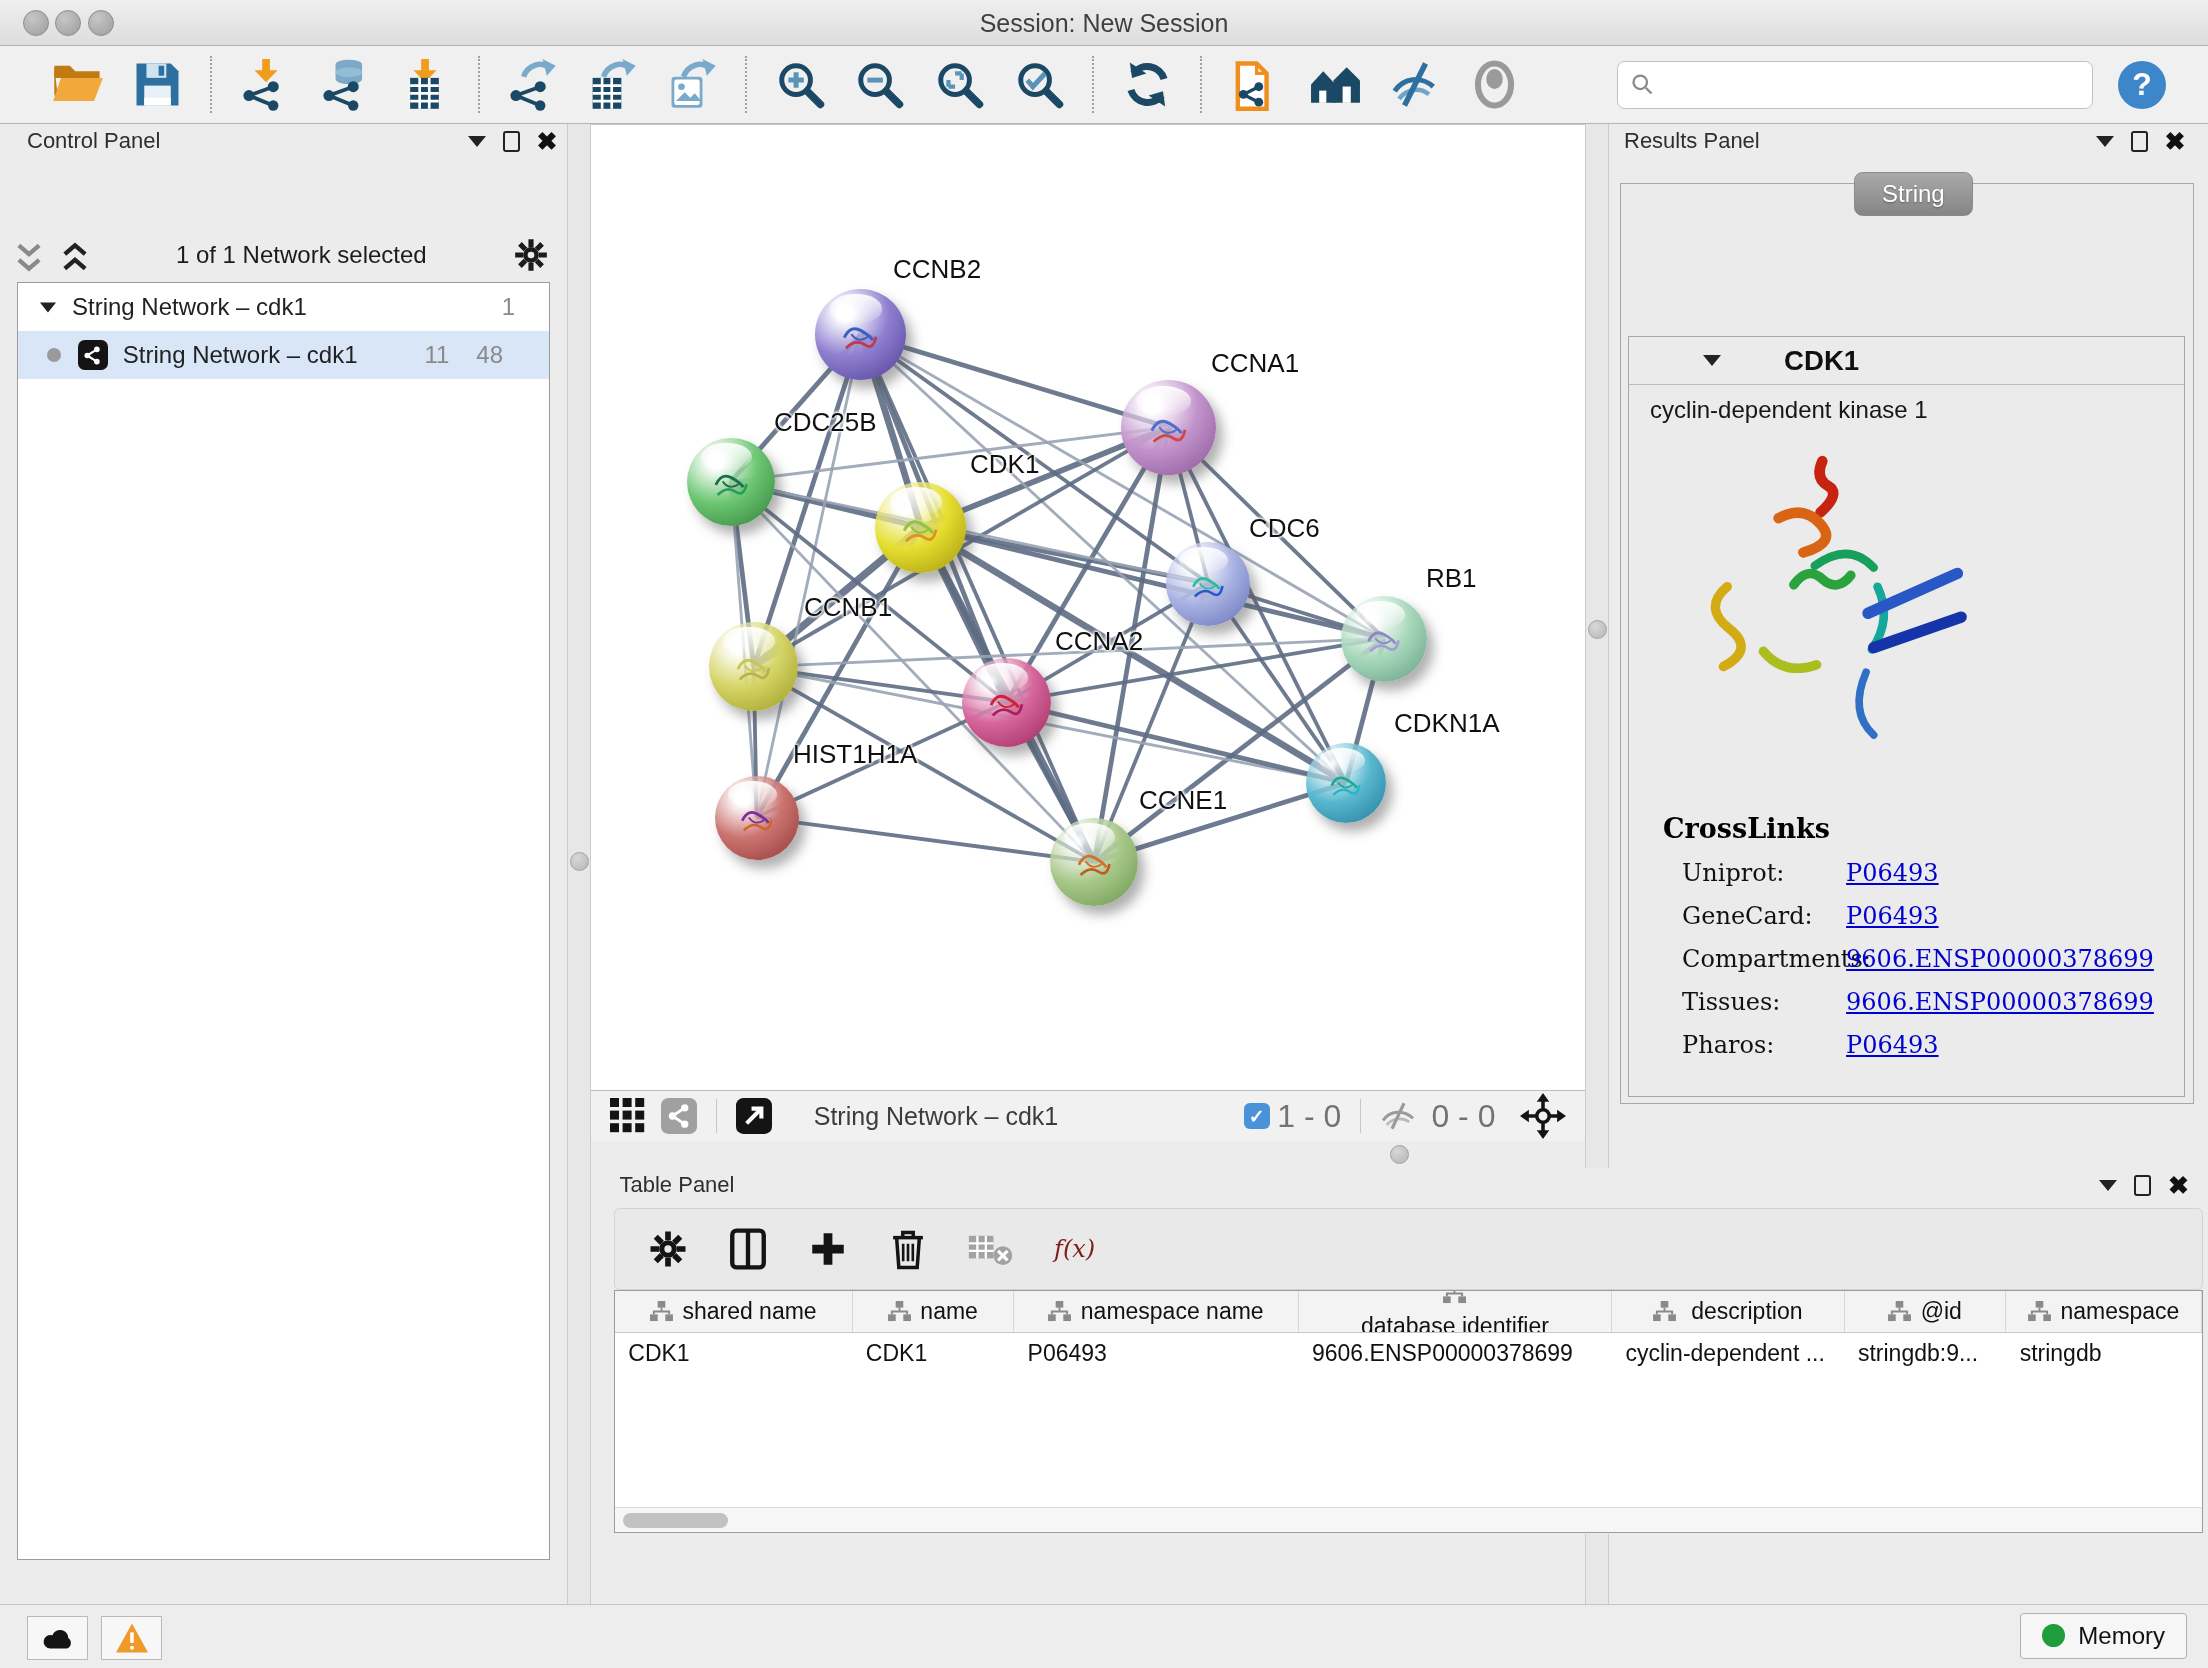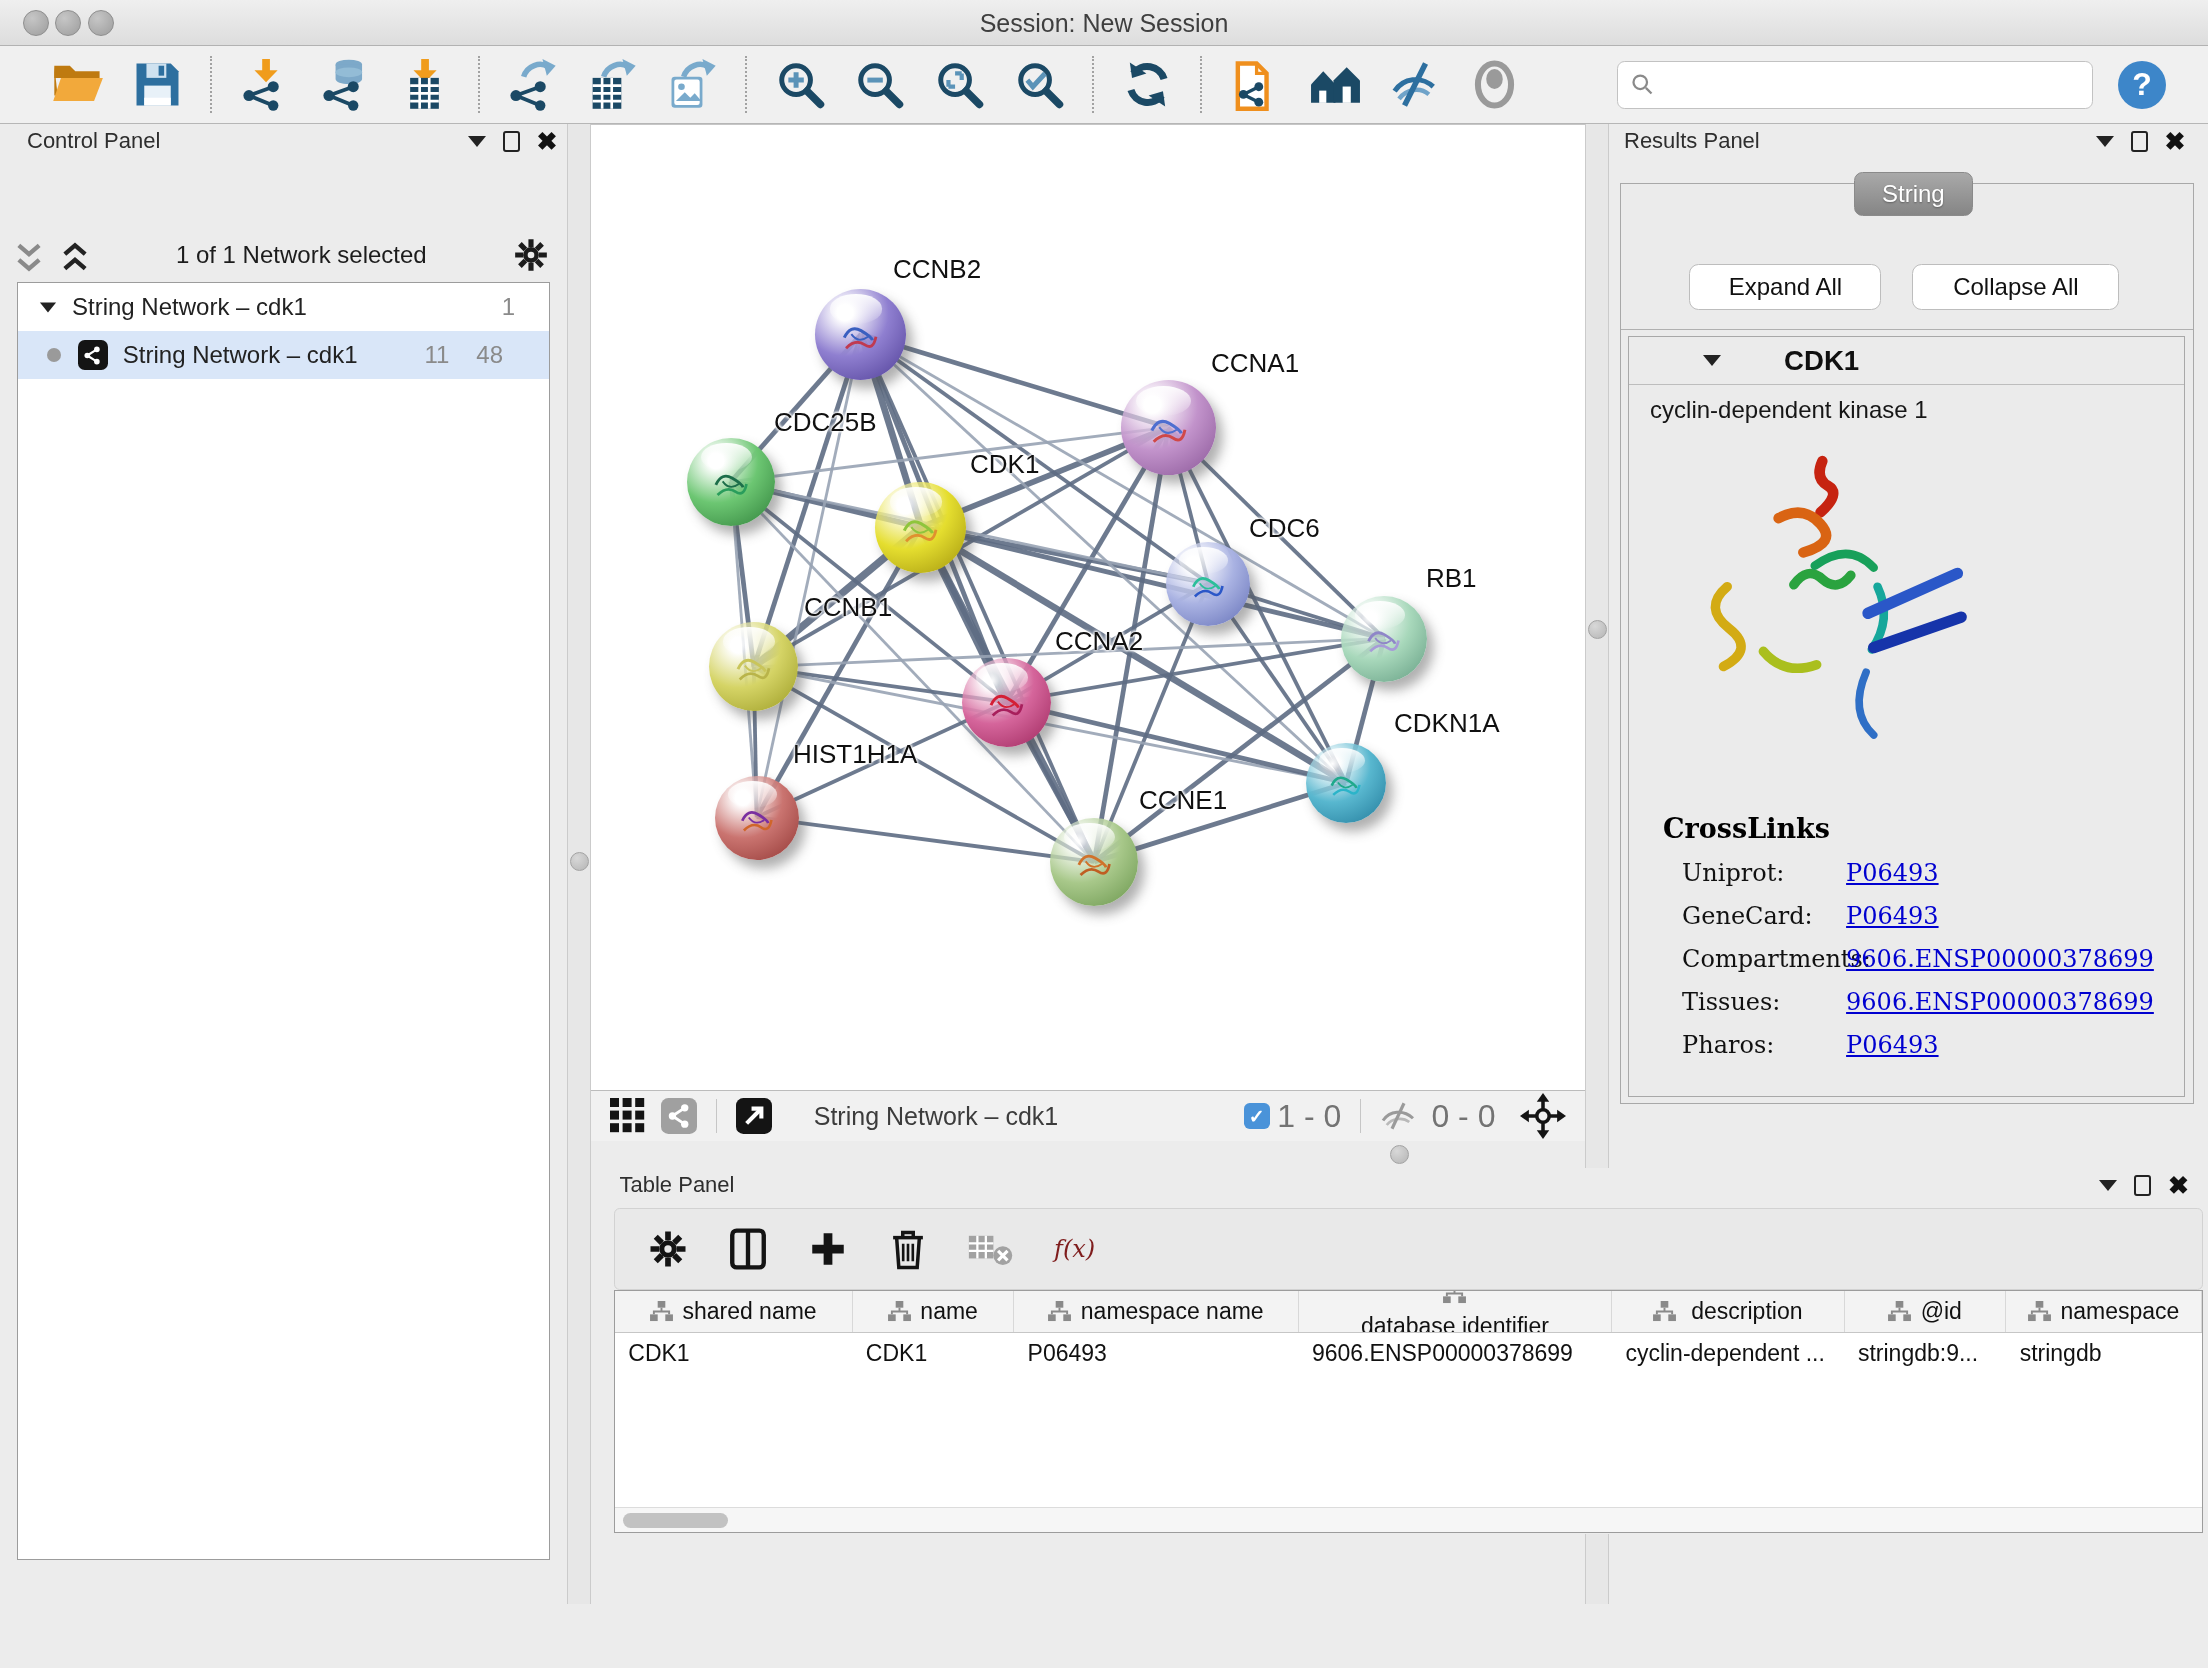--- a/index.html
+++ b/index.html
@@ -591,24 +591,20 @@
     <div class="panel-head" style="left:15px;top:0;width:571px">
       <span>Results Panel</span>
       <div class="ph-icons">
         <span class="tri-down"></span>
         <span class="float-box"></span>
         <span class="close-x">✖</span>
       </div>
     </div>
     <div class="rp-tab">String</div>
     <div class="rp-outer">
-      <div class="rp-buttons">
-        <div class="rp-btn" style="left:68px;width:192px">Expand All</div>
-        <div class="rp-btn" style="left:291px;width:207px">Collapse All</div>
-      </div>
       <div class="rp-content">
         <div class="rp-entry-head">
           <span class="tri-down"></span>
           <span class="rp-entry-name">CDK1</span>
         </div>
         <div class="rp-desc">cyclin-dependent kinase 1</div>
         <div class="structure" id="structure">
 <svg width="314" height="331" viewBox="0 0 330 348">
   <g fill="none" stroke-linecap="round">
     <path d="M158 18q-8 18 6 26t-8 28" stroke="#c62310" stroke-width="11"></path>
@@ -783,15 +779,33 @@
             <div class="td" style="width: 196px;">stringdb</div>
           </div>
         </div>
       <div class="hscroll">
         <div class="hthumb"></div>
       </div>
     </div>
   </div>
 
 
+  <div class="bottombar">
+    <div class="bb-btn" style="left:27px" id="bb-cloud">
+        <svg viewBox="0 0 48 40">
+          <path d="M14 34a9 9 0 1 1 2.5-17.6A11 11 0 0 1 37.8 20 8 8 0 0 1 36 34z" fill="#141414"></path>
+        </svg>
+      </div>
+    <div class="bb-btn" style="left:101px" id="bb-warn">
+        <svg viewBox="0 0 48 44">
+          <path d="M24 2L46 42H2z" fill="#f0992b"></path>
+          <rect x="21.5" y="14" width="5" height="15" rx="2" fill="#fff"></rect>
+          <rect x="21.5" y="33" width="5" height="5" rx="2" fill="#fff"></rect>
+        </svg>
+      </div>
+    <div class="mem-btn">
+      <span class="mem-dot" id="mem-dot" style="background: rgb(31, 157, 60);"></span>
+      <span>Memory</span>
+    </div>
+  </div>
 
 </div>
 
 
 </body></html>

